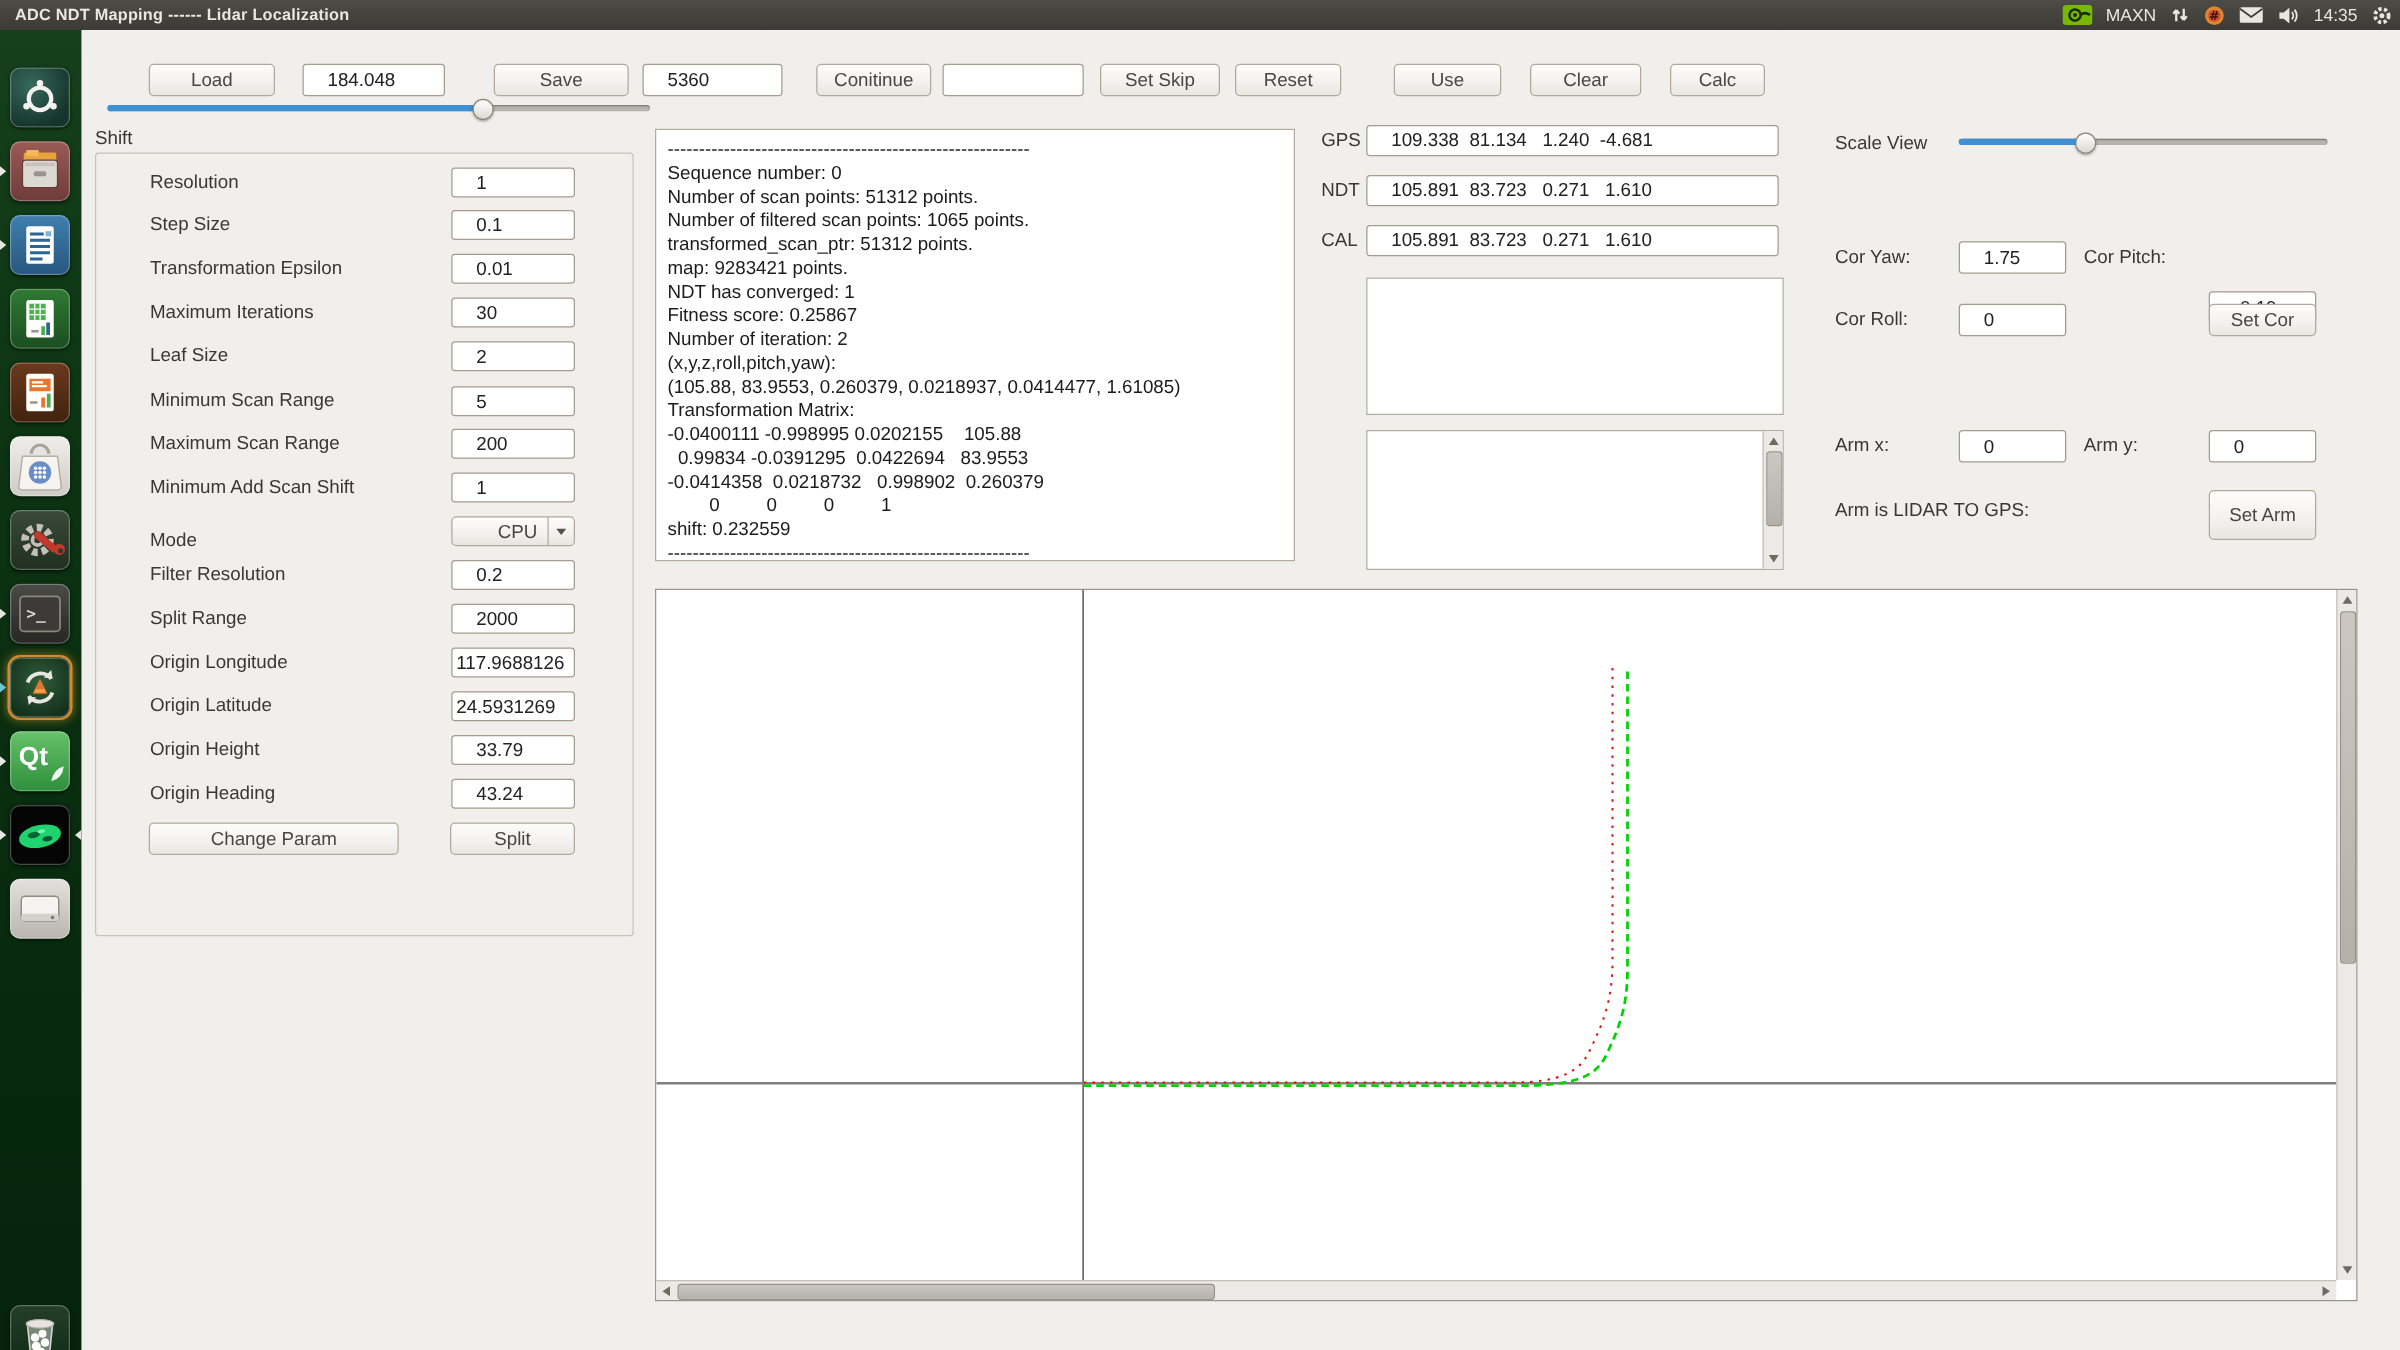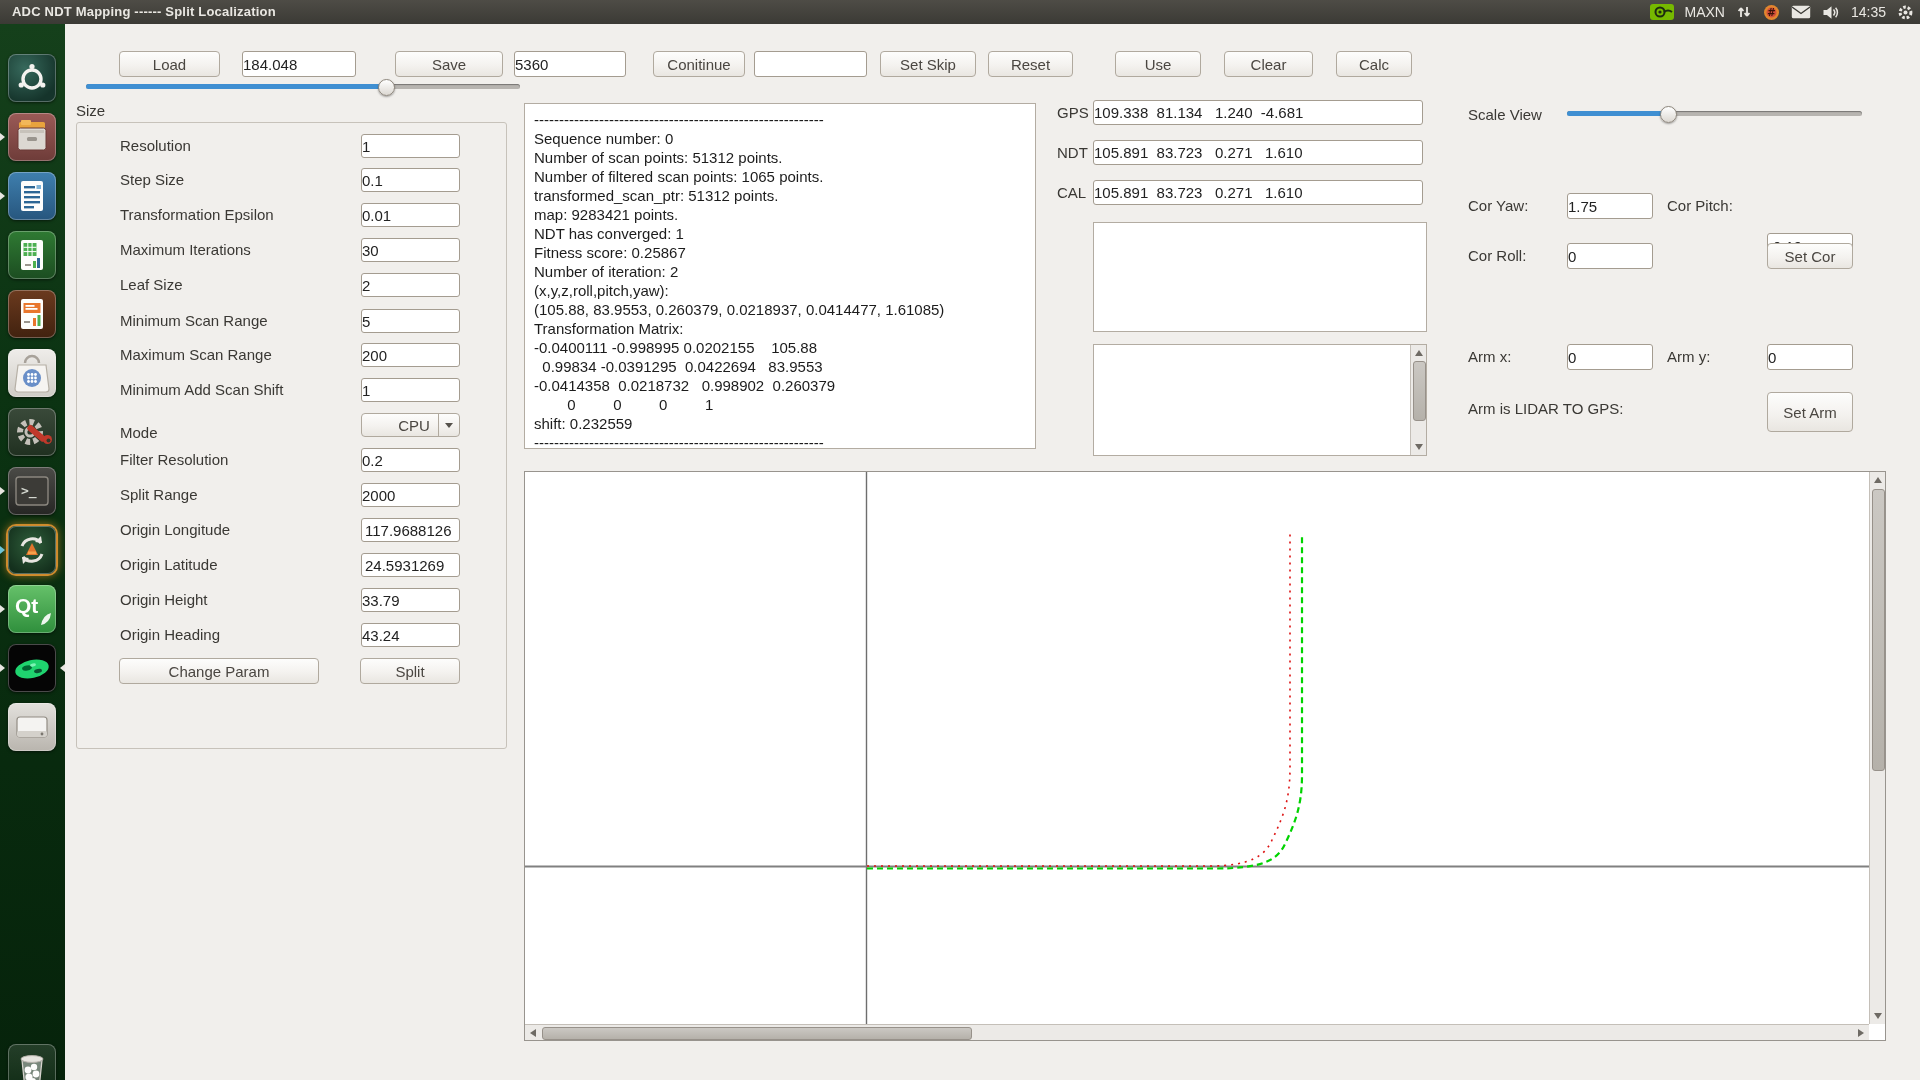--- a/index.html
+++ b/index.html
@@ -18,21 +18,21 @@
         box-shadow:inset 0 0 0 1px rgba(255,255,255,.28),0 1px 3px rgba(0,0,0,.55);overflow:hidden;}
   .tile svg{display:block;}
   .ind{position:absolute;left:0;width:0;height:0;border-top:4px solid transparent;border-bottom:4px solid transparent;border-left:5px solid #e8e6e1;}
   .ind-r{position:absolute;left:60px;width:0;height:0;border-top:4px solid transparent;border-bottom:4px solid transparent;border-right:5px solid #e8e6e1;}
   
   #winbg{position:absolute;left:65px;top:24px;width:1855px;height:1056px;background:#f1efec;z-index:1;}
   .btn{position:absolute;display:flex;align-items:center;justify-content:center;
        font-size:15px;color:#4a4641;background:linear-gradient(#fdfdfc,#f4f2ef 55%,#e9e6e1);
        border:1px solid #b0a99e;border-radius:4px;box-sizing:border-box;z-index:3;cursor:default;}
   .field{position:absolute;font-size:15px;color:#222;background:#fff;border:1px solid #a49c90;
-         border-radius:3px;padding:0 0;box-sizing:border-box;z-index:3;outline:none;
+         border-radius:3px;padding:0 19px;box-sizing:border-box;z-index:3;outline:none;
          font-family:"Liberation Sans","DejaVu Sans",sans-serif;}
   .lbl{position:absolute;font-size:15px;color:#3a3834;white-space:nowrap;z-index:3;}
   .gbox{position:absolute;border:1px solid #c7c2ba;border-radius:3px;z-index:2;}
   .wbox{position:absolute;background:#fff;border:1px solid #a9a29a;box-sizing:border-box;z-index:3;}
   .groove{position:absolute;height:5px;background:#b7b4b0;border-radius:3px;box-shadow:inset 0 1px 1px rgba(0,0,0,.35);z-index:3;}
   .gfill{position:absolute;height:5px;background:#3f8fd2;border-radius:3px;z-index:4;}
   .handle{position:absolute;width:15px;height:15px;border-radius:50%;
           background:linear-gradient(#ffffff,#dcd8d2);border:1px solid #8d867c;
           box-shadow:0 1px 2px rgba(0,0,0,.35);z-index:5;}
   .pretext{white-space:pre;font-size:15px;line-height:19px;color:#1c1c1c;}
@@ -44,21 +44,21 @@
   .arr.up{border-left:4px solid transparent;border-right:4px solid transparent;border-bottom:6px solid #6e6a64;}
   .arr.down{border-left:4px solid transparent;border-right:4px solid transparent;border-top:6px solid #6e6a64;}
   .arr.left{border-top:4px solid transparent;border-bottom:4px solid transparent;border-right:6px solid #6e6a64;}
   .arr.right{border-top:4px solid transparent;border-bottom:4px solid transparent;border-left:6px solid #6e6a64;}
   .dd-arrow{width:0;height:0;border-left:4px solid transparent;border-right:4px solid transparent;border-top:5px solid #55514b;}
 </style>
 </head>
 <body>
 
 <div id="topbar">
-  <span class="tb-title">ADC NDT Mapping ------ Split Localization</span>
+  <span class="tb-title">ADC NDT Mapping ------ Lidar Localization</span>
   <div class="tray">
     <span>
       <svg width="24" height="16" viewBox="0 0 24 16">
           <rect x="0" y="0" width="24" height="16" rx="3" fill="#76b900"></rect>
           <circle cx="10" cy="8" r="4.5" fill="none" stroke="#1d2b10" stroke-width="2"></circle>
           <circle cx="10" cy="8" r="1.6" fill="#1d2b10"></circle>
           <path d="M14 8 q4 -3 8 0" stroke="#1d2b10" stroke-width="2" fill="none"></path>
         </svg>
     </span>
     <span style="font-size:14px;">MAXN</span>
@@ -246,21 +246,21 @@
 <div class="btn" style="left:880px;top:51px;width:96px;height:26px;">Set Skip</div>
 <div class="btn" style="left:988px;top:51px;width:85px;height:26px;">Reset</div>
 <div class="btn" style="left:1115px;top:51px;width:86px;height:26px;">Use</div>
 <div class="btn" style="left:1224px;top:51px;width:89px;height:26px;">Clear</div>
 <div class="btn" style="left:1336px;top:51px;width:76px;height:26px;">Calc</div>
 
 <div class="groove" style="left:86px;top:84px;width:434px;"></div>
 <div class="gfill" style="left:86px;top:84px;width:300px;"></div>
 <div class="handle" style="left:378px;top:79px;"></div>
 
-<div class="lbl" style="left:76px;top:102px;">Size</div>
+<div class="lbl" style="left:76px;top:102px;">Shift</div>
 <div class="gbox" style="left:76px;top:122px;width:429px;height:625px;"></div>
 
 <div class="lbl" style="left:120px;top:137px;">Resolution</div>
 <input class="field" style="left: 361px; top: 134px; width: 99px; height: 24px;" value="1">
 <div class="lbl" style="left:120px;top:171px;">Step Size</div>
 <input class="field" style="left: 361px; top: 168px; width: 99px; height: 24px;" value="0.1">
 <div class="lbl" style="left:120px;top:206px;">Transformation Epsilon</div>
 <input class="field" style="left: 361px; top: 203px; width: 99px; height: 24px;" value="0.01">
 <div class="lbl" style="left:120px;top:241px;">Maximum Iterations</div>
 <input class="field" style="left: 361px; top: 238px; width: 99px; height: 24px;" value="30">

